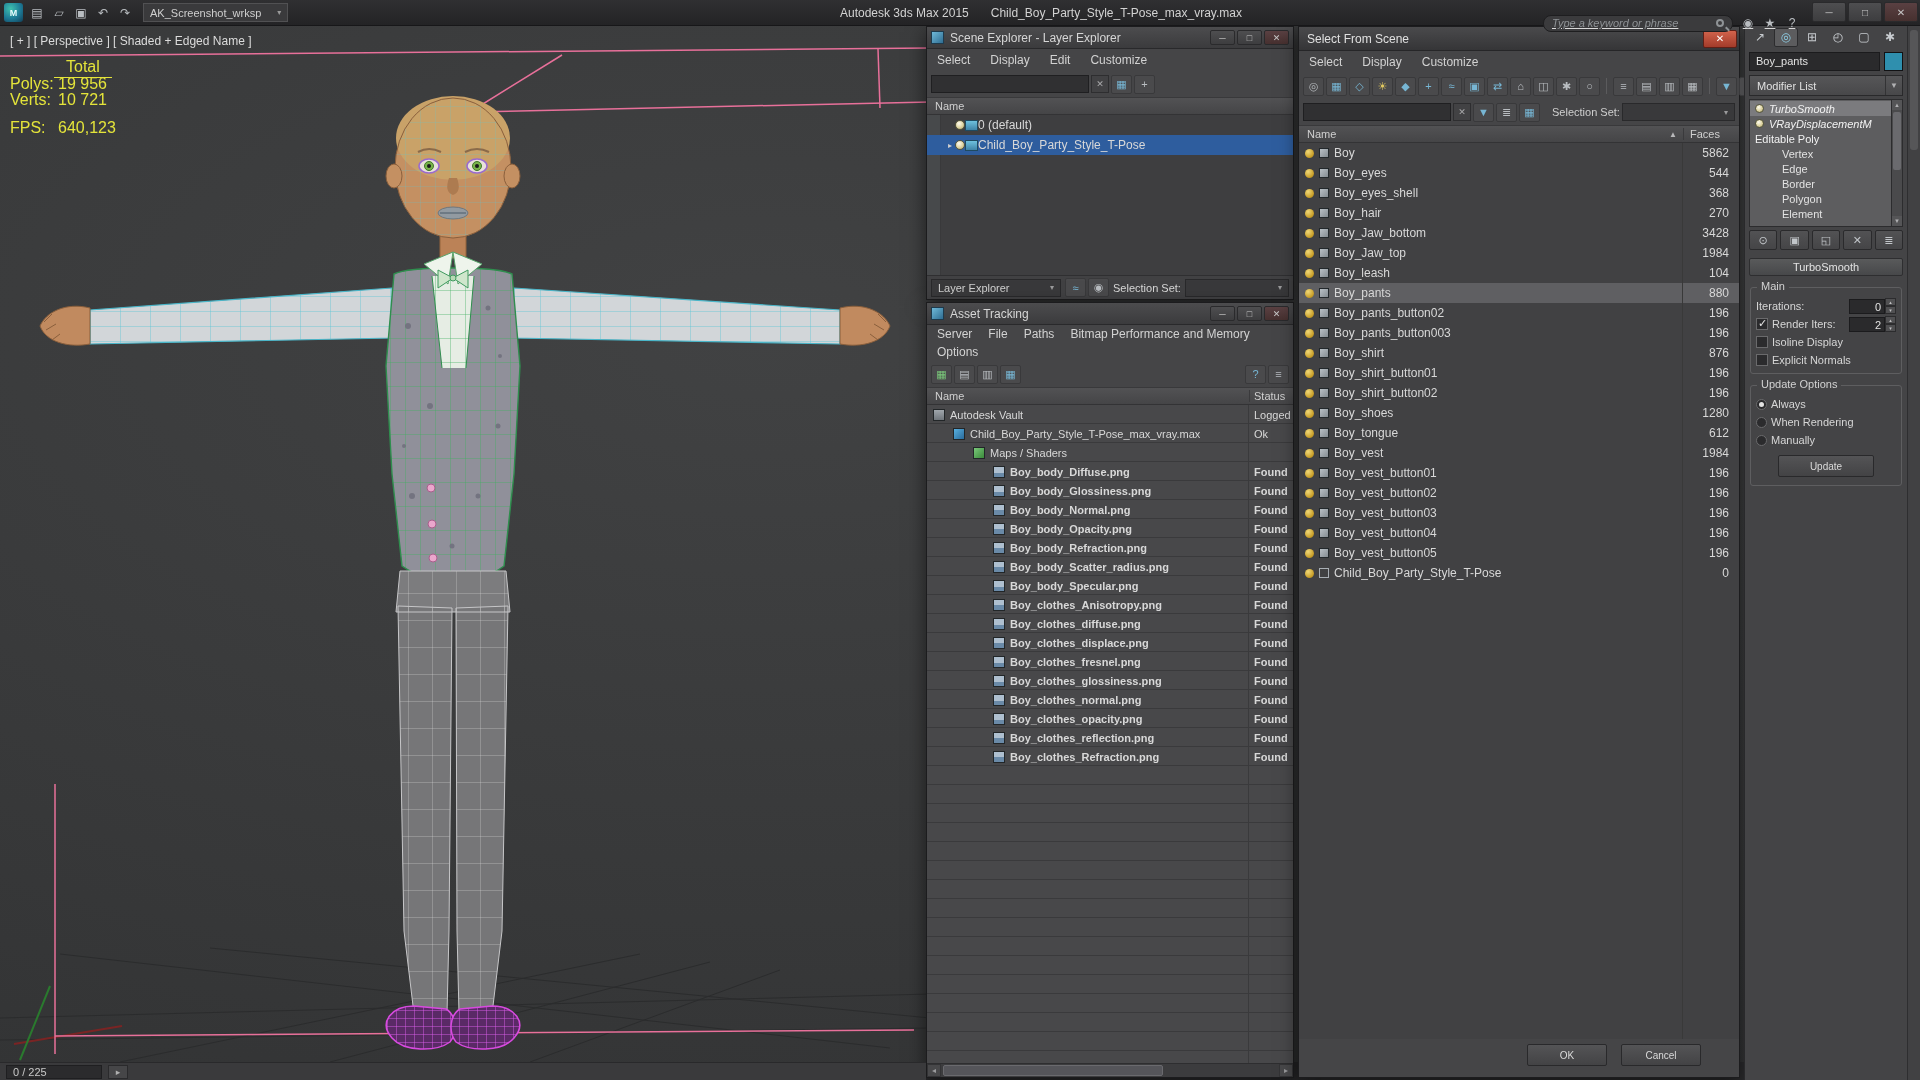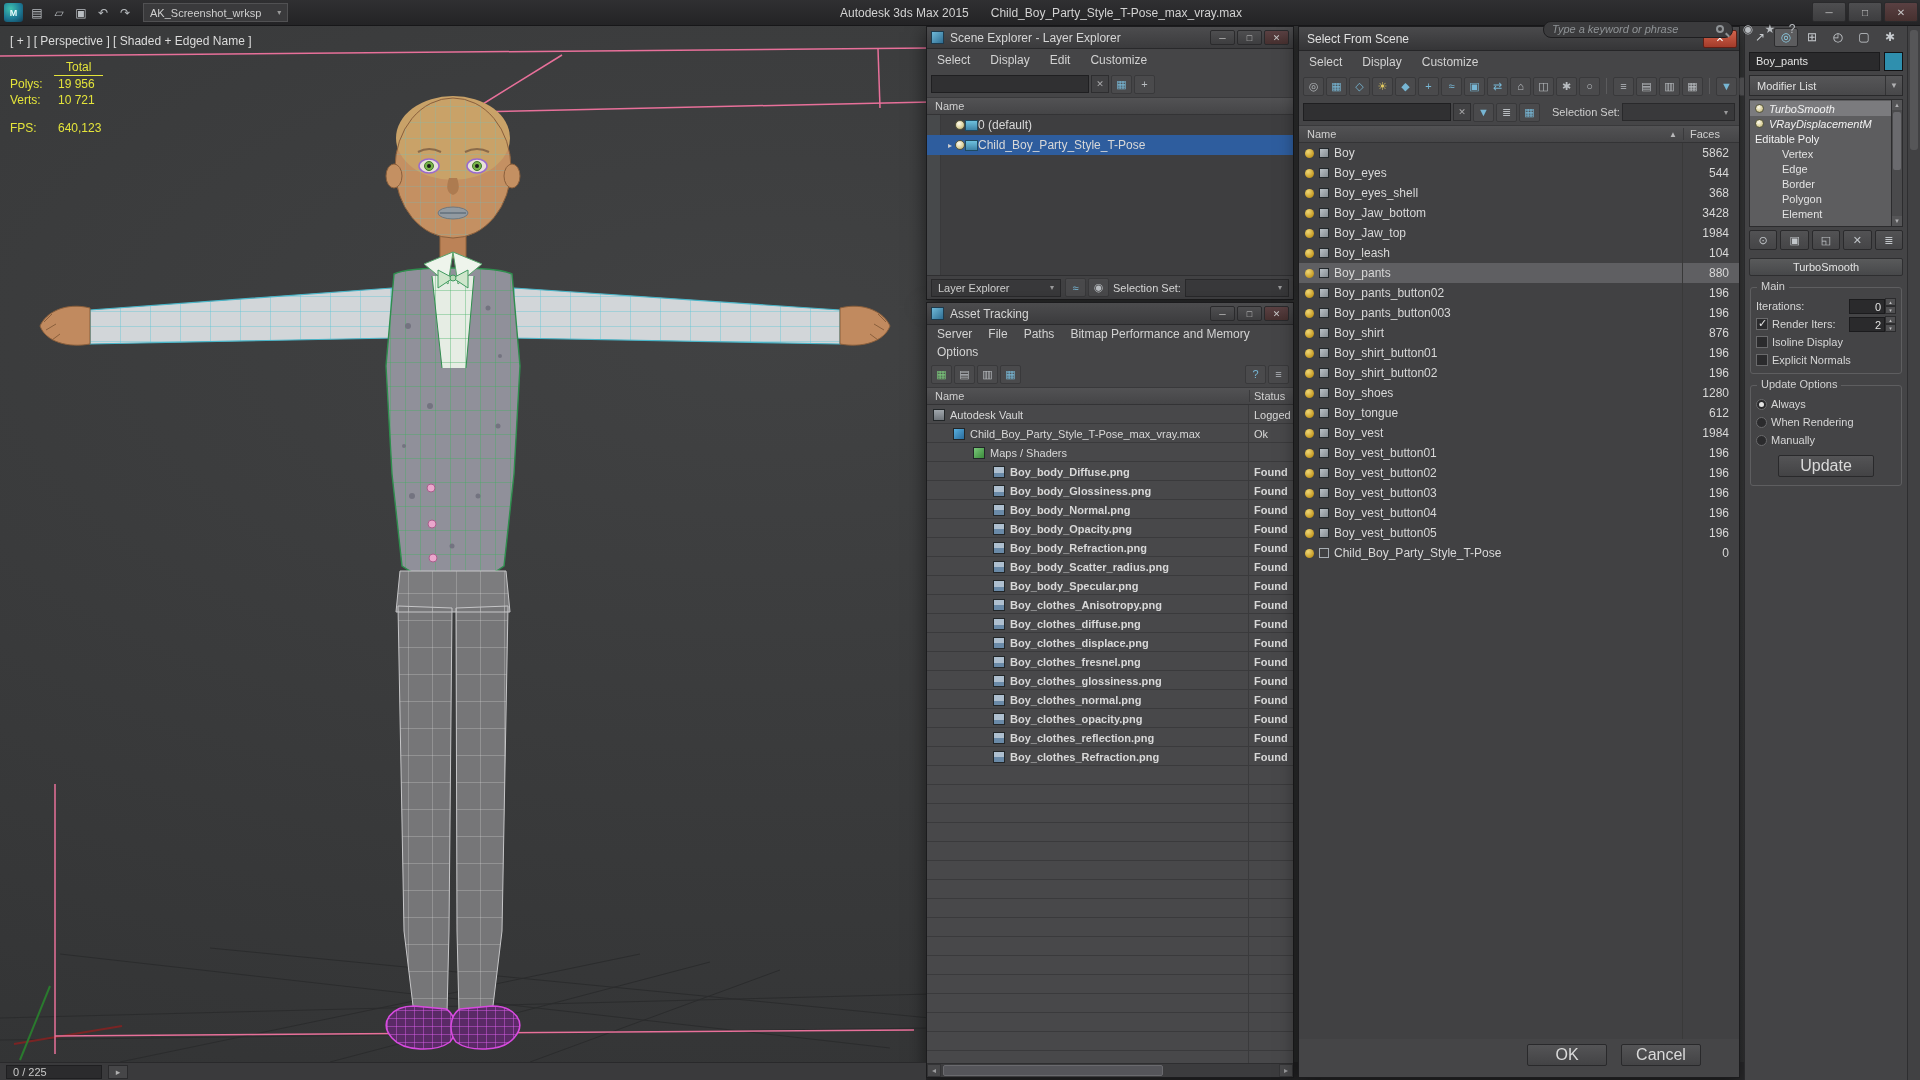--- a/index.html
+++ b/index.html
@@ -14,40 +14,40 @@
     background:radial-gradient(circle at 35% 30%, #3fc0ae, #1d7a96 55%, #123f58);
     color:#eafcff; font-size:9px; font-weight:bold; display:flex; align-items:center; justify-content:center; }
   .qa-icon { width:20px; height:18px; display:flex; align-items:center; justify-content:center;
     color:#b9bdc1; font-size:12px; border-radius:2px; }
   .workspace { display:flex; align-items:center; height:19px; background:#3a3a3c;
     border:1px solid #515153; padding:0 6px; color:#cfcfcf; font-size:11px; margin-left:4px; }
   .workspace .arrow { margin-left:16px; font-size:8px; color:#9a9a9a; }
   .title-center { position:absolute; left:840px; top:0; height:26px; display:flex; align-items:center; gap:22px; }
   .title-center .app-name { color:#d2d2d2; }
   .title-center .doc-name { color:#d2d2d2; }
-  .infocenter { position:absolute; right:118px; top:16px; height:26px; display:flex; align-items:center; gap:5px; }
+  .infocenter { position:absolute; right:118px; top:10px; height:26px; display:flex; align-items:center; gap:5px;text-decoration:underline; }
   .ic-search { width:190px; height:17px; background:#3b3b3d; border:1px solid #1e1e20; border-radius:8px;
     display:flex; align-items:center; padding:0 8px; gap:6px; }
   .ic-search input { flex:1; background:transparent; border:none; outline:none; color:#cfcfcf;
     font-size:11px; font-style:italic; }
   .ic-search input::placeholder { color:#8f9396; font-style:italic; }
   .search-glyph { width:8px; height:8px; border:2px solid #8f9396; border-radius:50%; position:relative; flex:0 0 auto; }
   .search-glyph::after { content:""; position:absolute; left:7px; top:7px; width:5px; height:2px;
     background:#8f9396; transform:rotate(45deg); }
   .win-controls { position:absolute; right:2px; top:2px; display:flex; gap:2px; }
   .win-controls .win-btn { width:34px; height:20px; }
   .win-btn { display:flex; align-items:center; justify-content:center; color:#c8c8c8; font-size:10px;
     background:linear-gradient(#4e4e50,#3d3d3f); border:1px solid #2a2a2c; border-radius:2px; }
   .win-btn[data-name="close-button"] { background:linear-gradient(#5a4042,#46302f); }
 
   
   .viewport { position:absolute; left:0; top:26px; width:1920px; height:1036px;
     background:radial-gradient(140% 120% at 40% 30%, #414243, #313233 75%); }
   .vp-label { position:absolute; left:10px; top:8px; color:#dcdcdc; font-size:12px; z-index:2; }
-  .vp-stats { position:absolute; left:10px; top:34px; color:#e4e43a; font-size:12px; z-index:2; }
+  .vp-stats { position:absolute; left:10px; top:34px; color:#e4e43a; font-size:16px; z-index:2; }
   .stat-row { display:flex; gap:8px; height:16px; align-items:center; }
   .stat-row .stat-label { width:40px; }
   .stat-row.total-row { padding-left:44px; }
   .stat-row.total-row .stat-val { border-bottom:1px solid #e4e43a; padding:0 12px 1px; }
   .stat-row.fps-row { margin-top:12px; }
 
   
   .statusbar { position:absolute; left:0; top:1062px; width:926px; height:18px; background:#3a3a3c;
     border-top:1px solid #29292b; display:flex; align-items:center; gap:6px; padding:0 6px; z-index:40; }
   .frame-field { width:96px; height:14px; background:#2b2b2d; border:1px solid #1f1f21; color:#c8c8c8;
@@ -151,21 +151,21 @@
   .dot { width:9px; height:9px; border-radius:50%; flex:0 0 auto;
     background:radial-gradient(circle at 35% 30%, #f0d878, #caa02a 65%, #8a6a14); }
   .cube { width:10px; height:10px; flex:0 0 auto; border:1px solid #23282c;
     background:linear-gradient(135deg,#b9c0c6,#858c92); }
   .cube[data-icon="dummy"] { background:transparent; border-color:#a8aeb4; }
   .sfs-name { flex:1; white-space:nowrap; overflow:hidden; }
   .sfs-faces { width:56px; flex:0 0 auto; text-align:right; padding-right:10px; }
   .sfs-footer { height:38px; flex:0 0 auto; display:flex; align-items:center; justify-content:flex-end;
     gap:14px; padding:0 38px 6px 0; }
   .btn { min-width:80px; height:22px; background:linear-gradient(#545456,#434345); border:1px solid #29292b;
-    color:#dadada; font-size:16px; border-radius:2px; display:flex; align-items:center; justify-content:center; }
+    color:#dadada; font-size:10px; border-radius:2px; display:flex; align-items:center; justify-content:center; }
 
   
   .cmdpanel { position:absolute; left:1744px; top:26px; width:176px; height:1054px; background:#444446;
     border-left:1px solid #29292b; z-index:30; padding-right:13px; }
   .cmd-scroll { position:absolute; right:0; top:0; bottom:0; width:13px; background:#414143; border-left:1px solid #2e2e30; }
   .cmd-scroll .thumb { position:absolute; left:2px; top:4px; width:8px; height:120px; background:#565658; border-radius:3px; }
   .cmd-tabs { height:22px; display:flex; align-items:center; gap:2px; padding:1px 3px; }
   .cmd-tab { width:24px; height:19px; display:flex; align-items:center; justify-content:center;
     color:#c6cace; font-size:12px; border-radius:2px; }
   .cmd-tab.active { background:#5c5c5e; border:1px solid #2c2c2e; color:#8fd0e8; }
@@ -728,20 +728,26 @@
             <span class="sfs-faces" data-name="object-faces-count">544</span>
           </div>
 
           <div class="sfs-row" data-name="scene-object-row">
             <span class="dot" data-name="object-color-dot-icon"></span>
             <span class="cube" data-name="object-type-icon" data-icon="mesh"></span>
             <span class="sfs-name" data-name="object-name">Boy_eyes_shell</span>
             <span class="sfs-faces" data-name="object-faces-count">368</span>
           </div>
 
+          <div class="sfs-row" data-name="scene-object-row">
+            <span class="dot" data-name="object-color-dot-icon"></span>
+            <span class="cube" data-name="object-type-icon" data-icon="mesh"></span>
+            <span class="sfs-name" data-name="object-name">Boy_hair</span>
+            <span class="sfs-faces" data-name="object-faces-count">270</span>
+          </div>
 
           <div class="sfs-row" data-name="scene-object-row">
             <span class="dot" data-name="object-color-dot-icon"></span>
             <span class="cube" data-name="object-type-icon" data-icon="mesh"></span>
             <span class="sfs-name" data-name="object-name">Boy_Jaw_bottom</span>
             <span class="sfs-faces" data-name="object-faces-count">3428</span>
           </div>
 
           <div class="sfs-row" data-name="scene-object-row">
             <span class="dot" data-name="object-color-dot-icon"></span>

